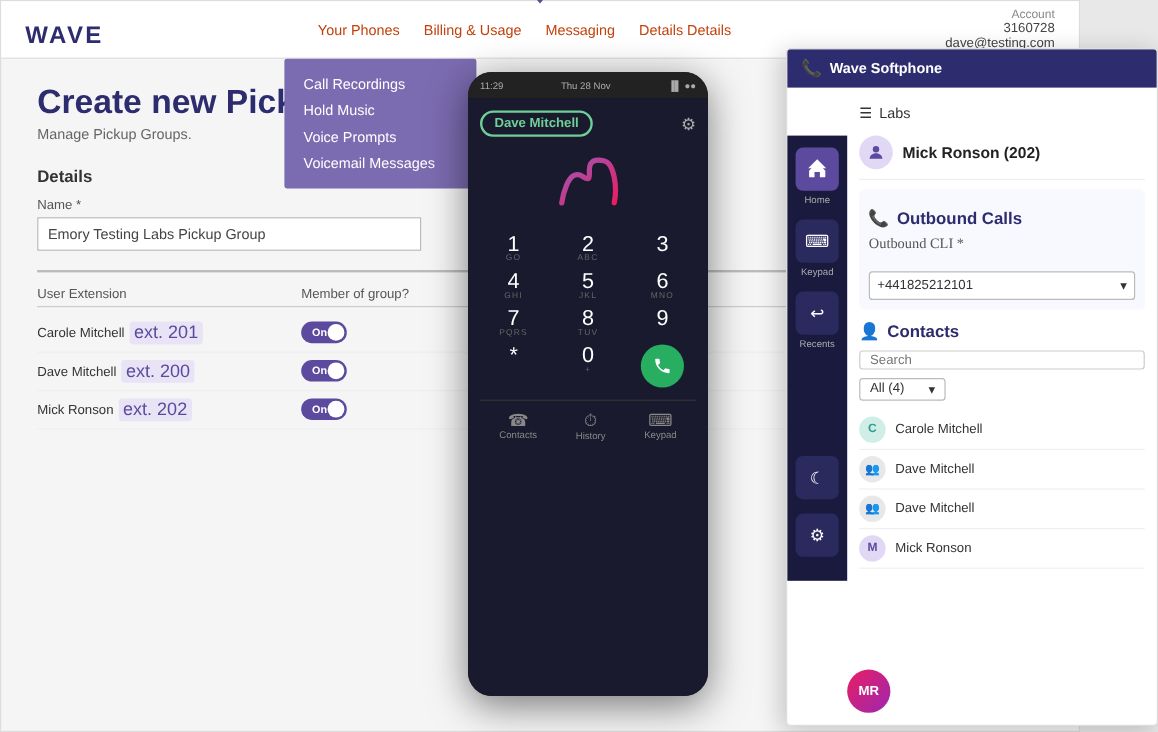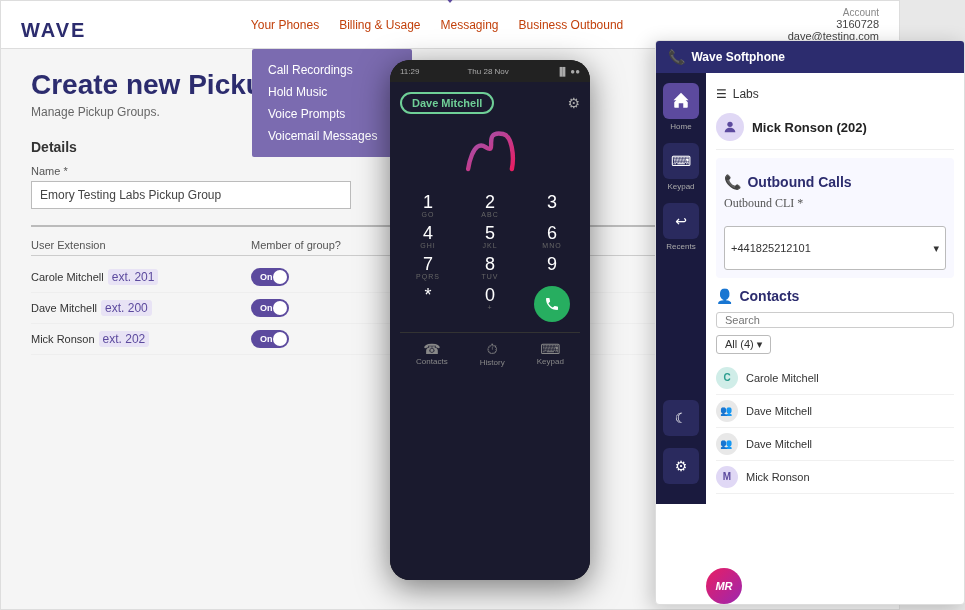--- a/index.html
+++ b/index.html
@@ -59,21 +59,21 @@
 
     .wave-account .acct-label {
       font-size: 10px;
       color: #888;
     }
 
     
     .dropdown-menu {
       position: absolute;
       top: 48px;
-      left: 251px;
+      left: 236px;
       background: #7b6bb0;
       color: white;
       padding: 10px 16px;
       width: 160px;
       z-index: 5;
       border-radius: 2px;
     }
     .dropdown-menu div {
       font-size: 12px;
       padding: 4px 0;
@@ -165,21 +165,21 @@
 
     .user-cell {
       display: flex;
       align-items: center;
       gap: 4px;
     }
 
     .ext-badge {
       background: #e8e3f5;
       color: #5c4a9e;
-      font-size: 12px;
+      font-size: 15px;
       padding: 1px 4px;
       border-radius: 3px;
     }
 
     
     .toggle {
       display: inline-flex;
       align-items: center;
       background: #5c4a9e;
       border-radius: 10px;
@@ -352,20 +352,21 @@
     }
 
     .side-icons {
       width: 50px;
       background: #1a1a3e;
       display: flex;
       flex-direction: column;
       align-items: center;
       padding: 10px 0;
       gap: 12px;
+      margin-top: 40px;
     }
 
     .side-icon-btn {
       width: 36px;
       height: 36px;
       background: #5c4a9e;
       border-radius: 6px;
       display: flex;
       align-items: center;
       justify-content: center;
@@ -449,21 +450,21 @@
 
     .outbound-label {
       font-size: 12px;
       color: #555;
       margin-bottom: 15px;
       font-family: Liberation Serif, serif;
     }
 
     .outbound-select {
       width: 100%;
-      height: 44px;
+      height: 24px;
       border: 1px solid #bbb;
       border-radius: 3px;
       font-size: 11px;
       padding: 0 6px;
       color: #333;
       background: white;
       display: flex;
       align-items: center;
       justify-content: space-between;
     }
@@ -497,21 +498,21 @@
       background: white;
       border: 1px solid #bbb;
       border-radius: 3px;
       padding: 2px 8px;
       font-size: 11px;
       color: #333;
       cursor: pointer;
       margin-bottom: 8px;
       display: inline-flex;
       align-items: center;
-      gap: 3px;
+      gap: 20px;
     }
 
     .contact-row {
       display: flex;
       align-items: center;
       gap: 8px;
       padding: 5px 0;
       border-bottom: 1px solid #f0f0f0;
       font-size: 11px;
       color: #333;
@@ -535,46 +536,45 @@
       color: #2a9d8f;
     }
 
     .contact-avatar.multi {
       background: #e8e8e8;
       color: #555;
     }
 
     .bottom-avatar {
       position: absolute;
-      bottom: 0;
+      bottom: 10px;
       left: 50px;
       width: 36px;
       height: 36px;
       border-radius: 50%;
       background: linear-gradient(135deg, #e91e63, #9c27b0);
       display: flex;
       align-items: center;
       justify-content: center;
       color: white;
       font-size: 11px;
       font-weight: bold;
-      font-style: italic;
     }
   </style>
 </head>
 <body>
 
 <div class="wave-portal">
   <div class="wave-header">
     <span class="wave-logo">WAVE</span>
     <nav class="wave-nav">
       <span>Your Phones</span>
       <span>Billing &amp; Usage</span>
       <span>Messaging</span>
-      <span>Business Outbound</span>
+      <span>Details Details</span>
     </nav>
     <div class="wave-account">
       <div class="acct-label">Account</div>
       <div>3160728</div>
       <div>dave@testing.com</div>
     </div>
   </div>
 
   <div class="dropdown-menu">
     <div>Call Recordings</div>

